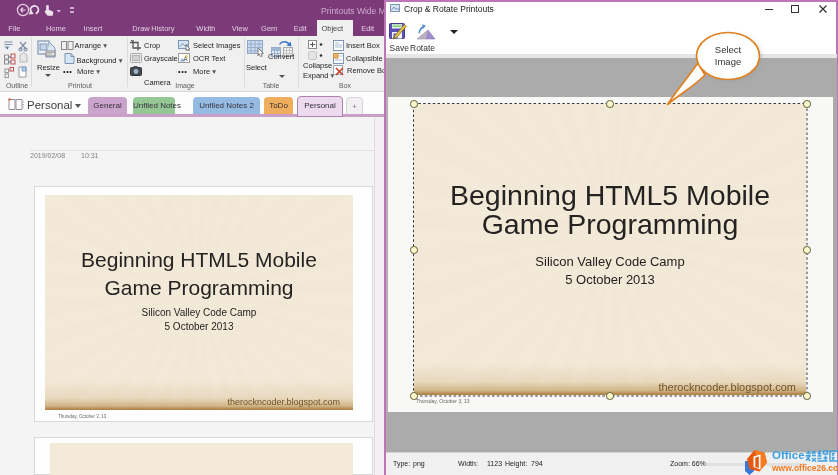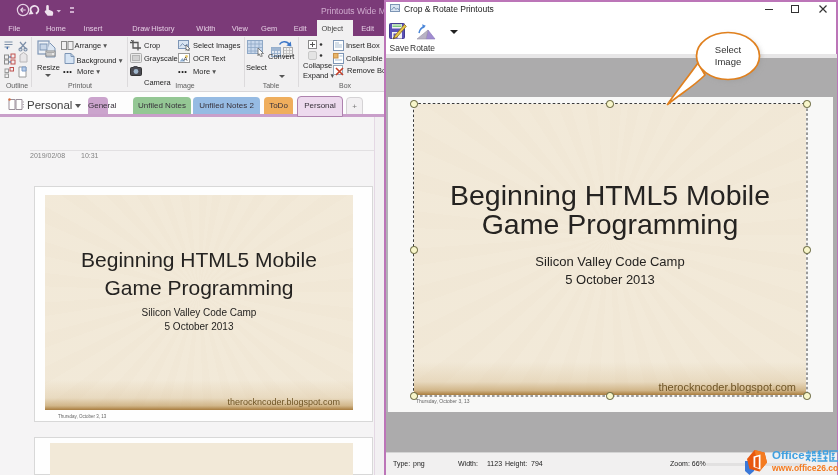--- a/index.html
+++ b/index.html
@@ -181,22 +181,22 @@
 <div class="rb" style="left:347px;top:66px">Remove Box</div>
 
 <div class="a" style="left:0;top:92px;width:838px;height:23px;background:#FDFDFD"></div>
 <svg class="a" style="left:8px;top:98px" width="16" height="13" viewBox="0 0 16 13">
   <path d="M1 1.5 h6 v10 h-6 z M8 1.5 h6 v10 h-6 z" fill="#fff" stroke="#9A8F9A" stroke-width="1"></path>
   <circle cx="1.5" cy="1.5" r="1.2" fill="#D86A3A"></circle>
   <path d="M14.8 4 h1 M14.8 6.5 h1 M14.8 9 h1" stroke="#9A8F9A"></path>
 </svg>
 <div class="a" style="left:27px;top:98.5px;font-size:11.5px;color:#414141">Personal</div>
 <div class="a" style="left:75px;top:103.5px;border-left:3.5px solid transparent;border-right:3.5px solid transparent;border-top:4px solid #555"></div>
-<div class="stab" style="left:88px;width:20px;background:#CBA4CD">General</div>
-<div class="stab" style="left:133px;width:58px;background:#94C794">Unfiled Notes</div>
+<div class="stab" style="left:88px;width:39px;background:#CBA4CD">General</div>
+<div class="stab" style="left:133px;width:42px;background:#94C794">Unfiled Notes</div>
 <div class="stab" style="left:193px;width:67px;background:#96BBE3">Unfiled Notes 2</div>
 <div class="stab" style="left:264px;width:29px;background:#EFAE5D">ToDo</div>
 <div class="stab" style="left:297px;width:44px;background:#EDDAEE;border:1px solid #AE82AE;top:96px;height:19px;z-index:2">Personal</div>
 <div class="stab" style="left:346px;width:15px;background:#F2F0F2;border:1px solid #D5D3D5;color:#777">+</div>
 <div class="a" style="left:0;top:114px;width:384px;height:3px;background:#C99FCA;z-index:1"></div>
 
 <div class="a" style="left:0;top:117px;width:838px;height:358px;background:#F5F4F5"></div>
 <div class="a" style="left:30px;top:149.5px;width:354px;height:1px;background:#E2E0E2"></div>
 <div class="a" style="left:30px;top:152px;font-size:7px;color:#828282">2019/02/08</div>
 <div class="a" style="left:81px;top:152px;font-size:7px;color:#828282">10:31</div>

